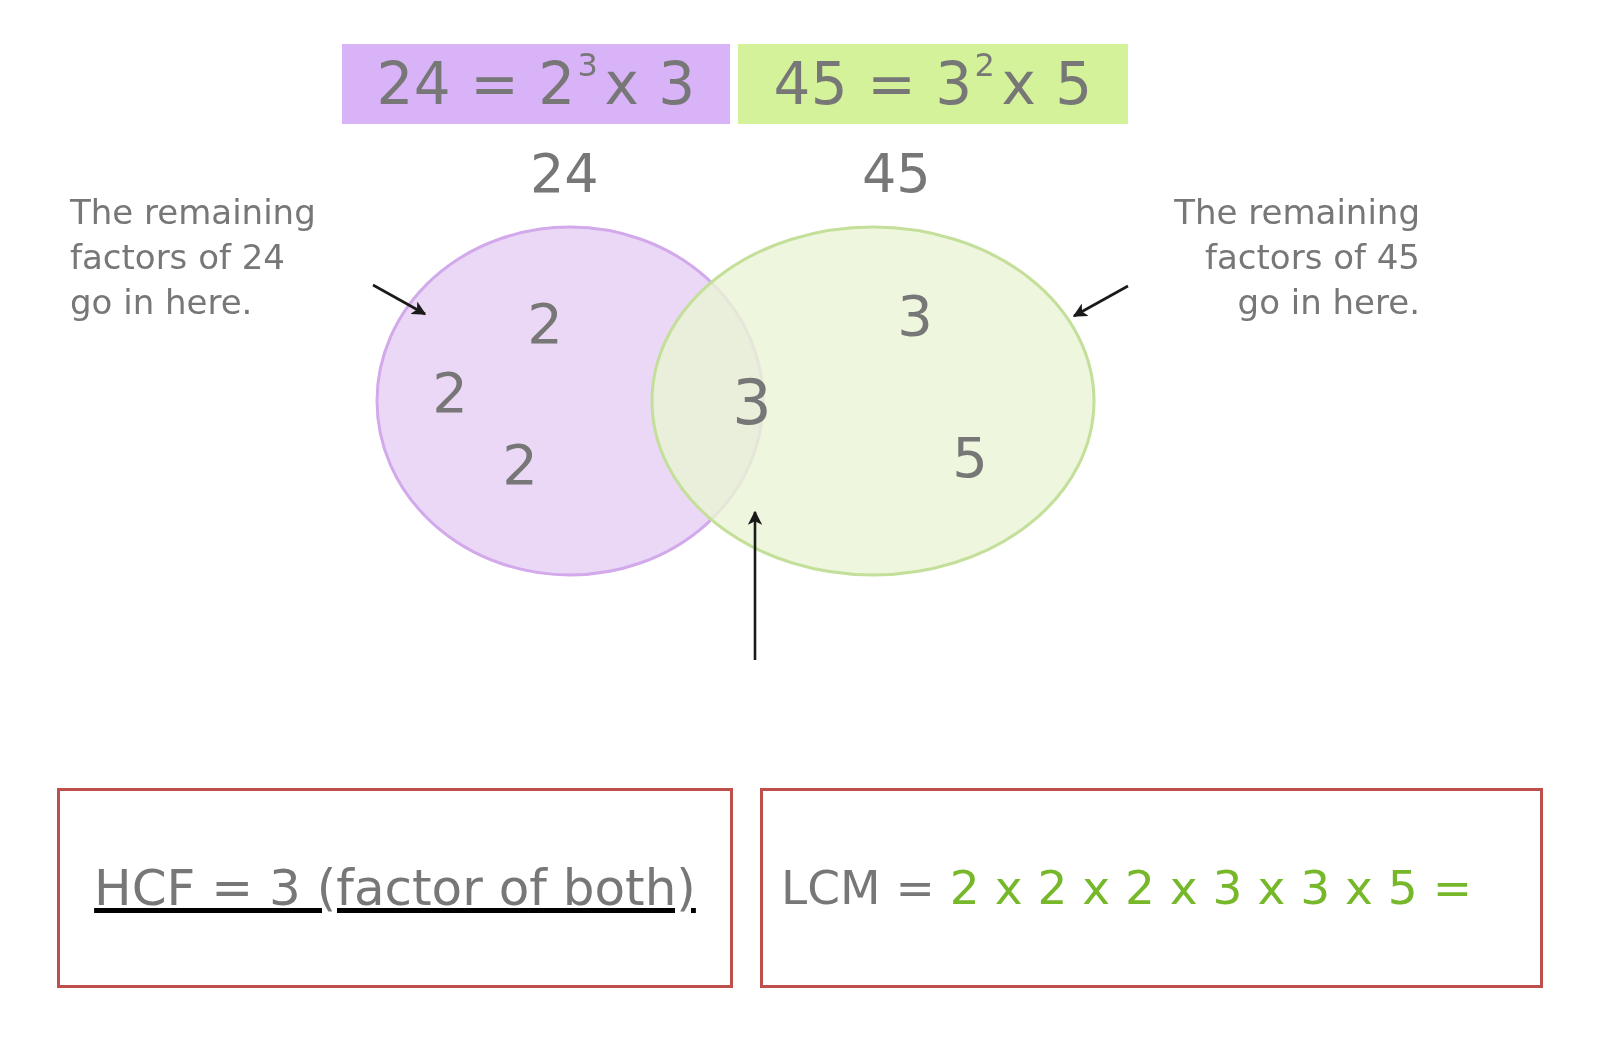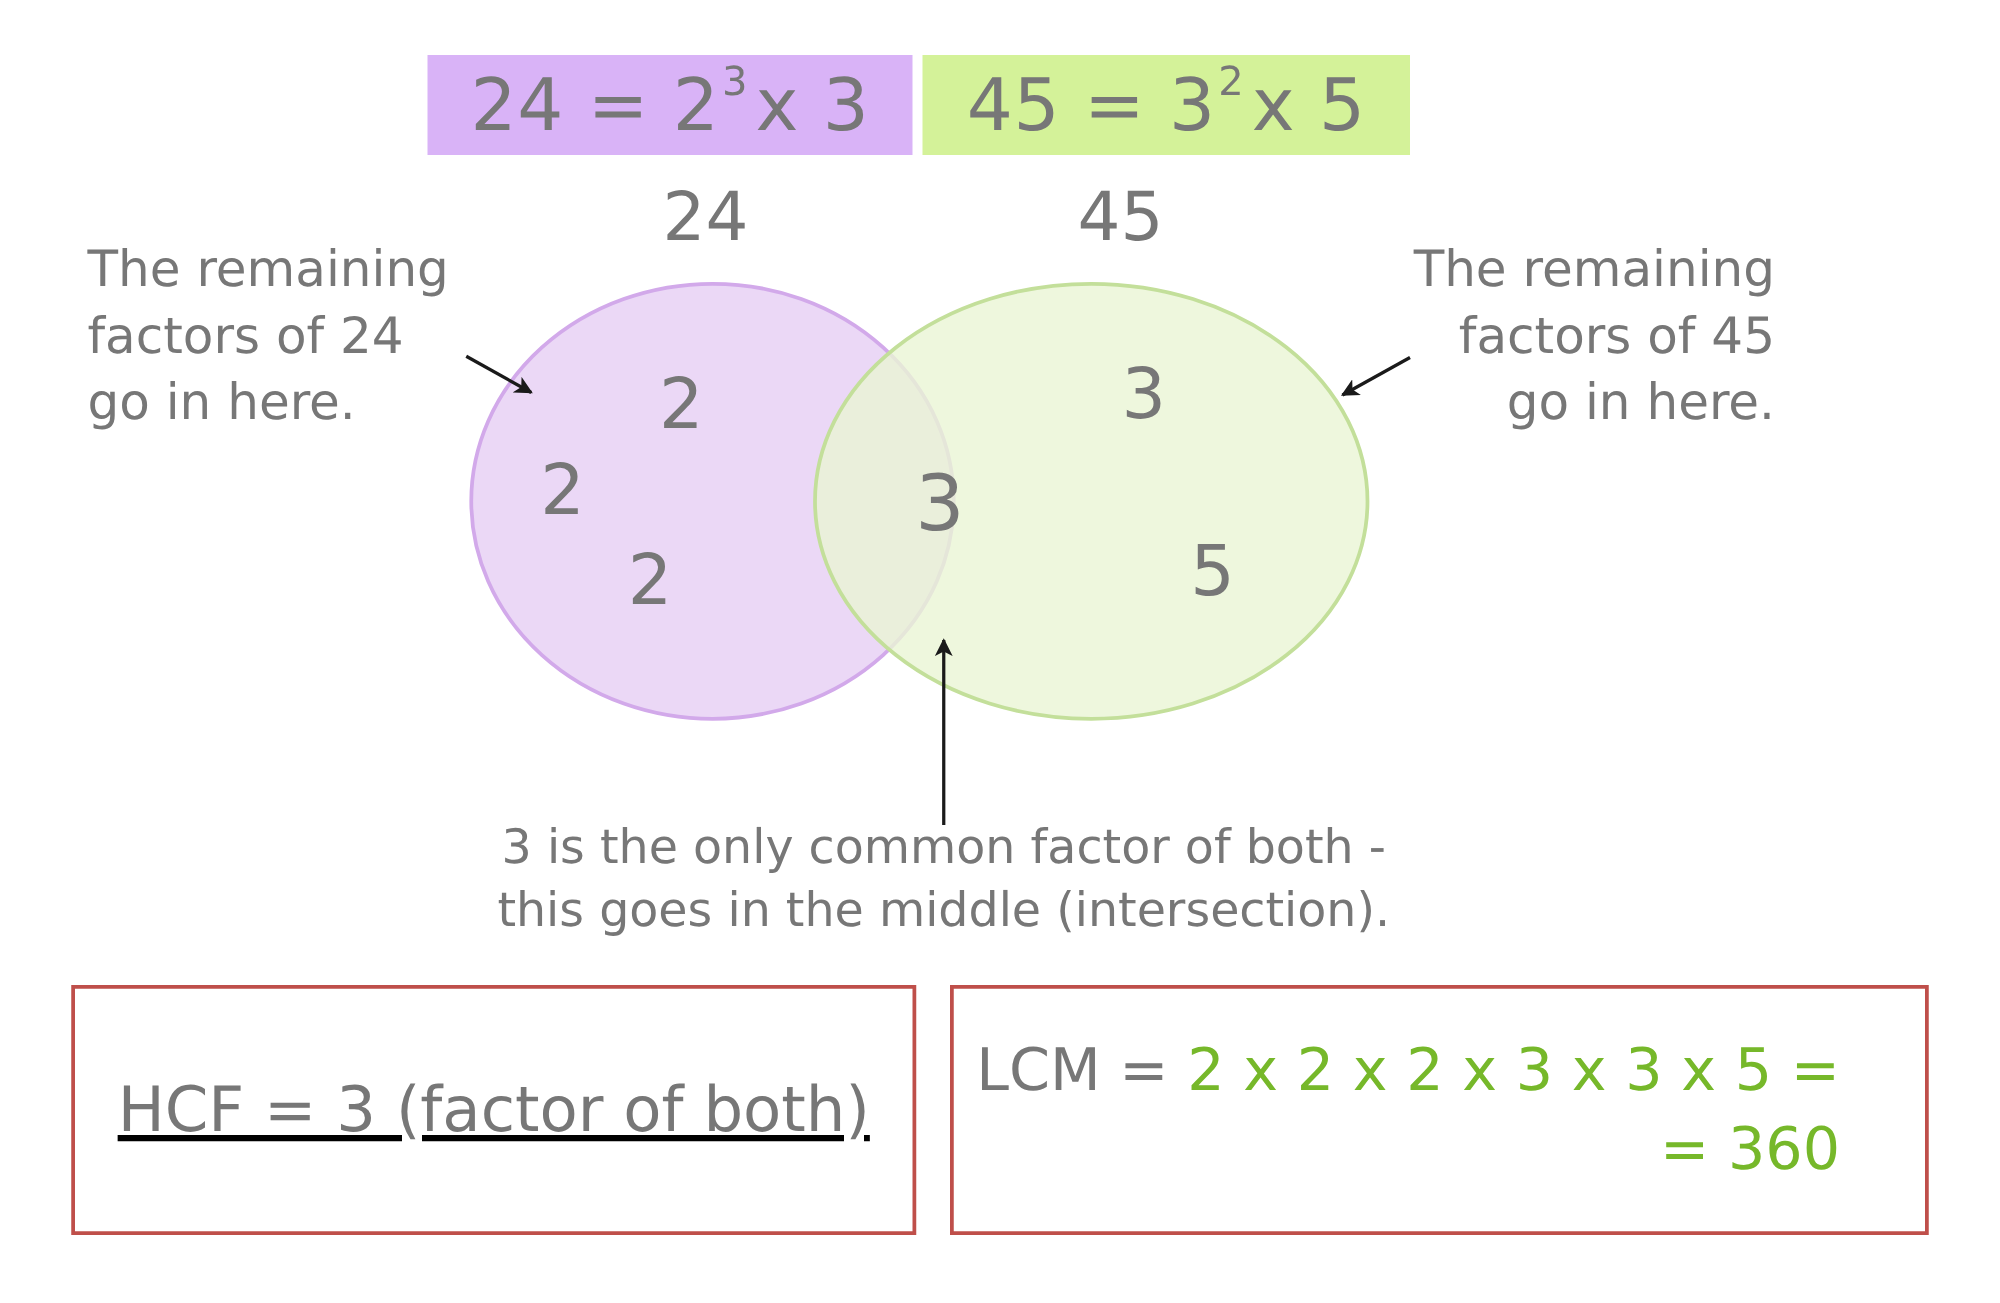--- a/index.html
+++ b/index.html
@@ -101,21 +101,21 @@
   #f-l2 { left: 420px; top: 365px; }
   #f-l3 { left: 490px; top: 437px; }
   #f-mid { left: 722px; top: 372px; }
   #f-r1 { left: 885px; top: 288px; }
   #f-r2 { left: 940px; top: 430px; }
 
   
   .callout {
     position: absolute;
     color: #777777;
-    font-size: 40px;
+    font-size: 34px;
     line-height: 1.33;
     white-space: pre-line;
   }
   #callout-left {
     left: 70px;
     top: 190px;
     text-align: left;
     width: 360px;
   }
   #callout-right {
@@ -217,27 +217,24 @@
 
   <div class="factor" id="f-r1">3</div>
   <div class="factor" id="f-r2">5</div>
 
   <div class="callout" id="callout-left">The remaining
 factors of 24
 go in here.</div>
   <div class="callout" id="callout-right">The remaining
 factors of 45
 go in here.</div>
-  <div class="callout" id="callout-bottom">3 is the only common factor of both -
-this goes in the middle (intersection).</div>
 
   <div class="result-box" id="hcf-box">
     <div id="hcf-text">HCF = 3 (factor of both)</div>
   </div>
 
   <div class="result-box" id="lcm-box">
     <div id="lcm-wrap">
       <div><span>LCM = </span><span class="green">2 x 2 x 2 x 3 x 3 x 5 =</span></div>
-      <div class="lcm-line2 green">= 360</div>
     </div>
   </div>
 
 </div>
 
 </body></html>

